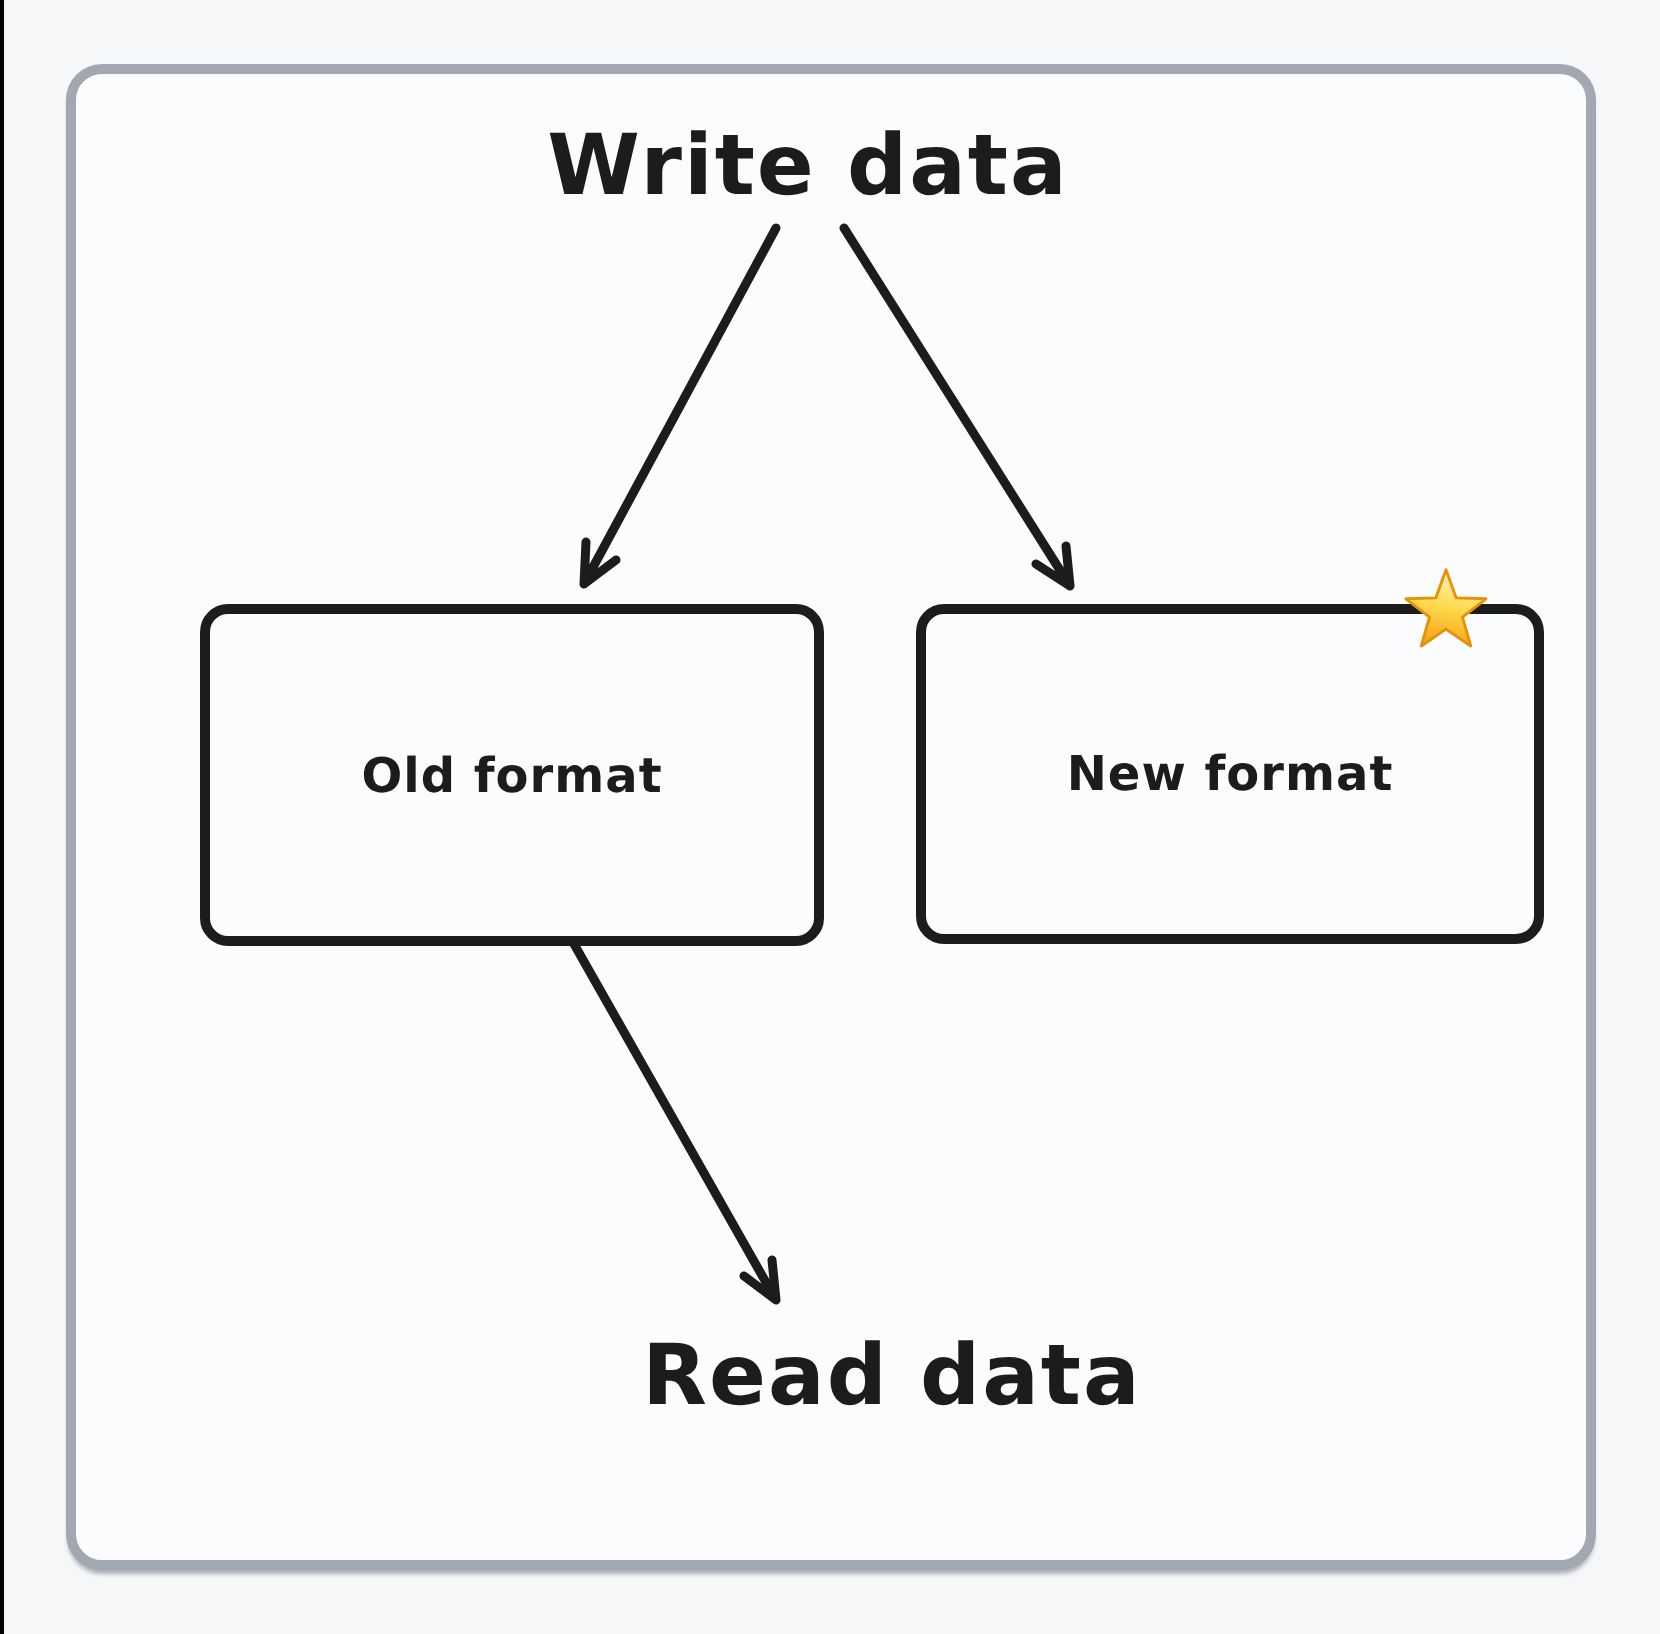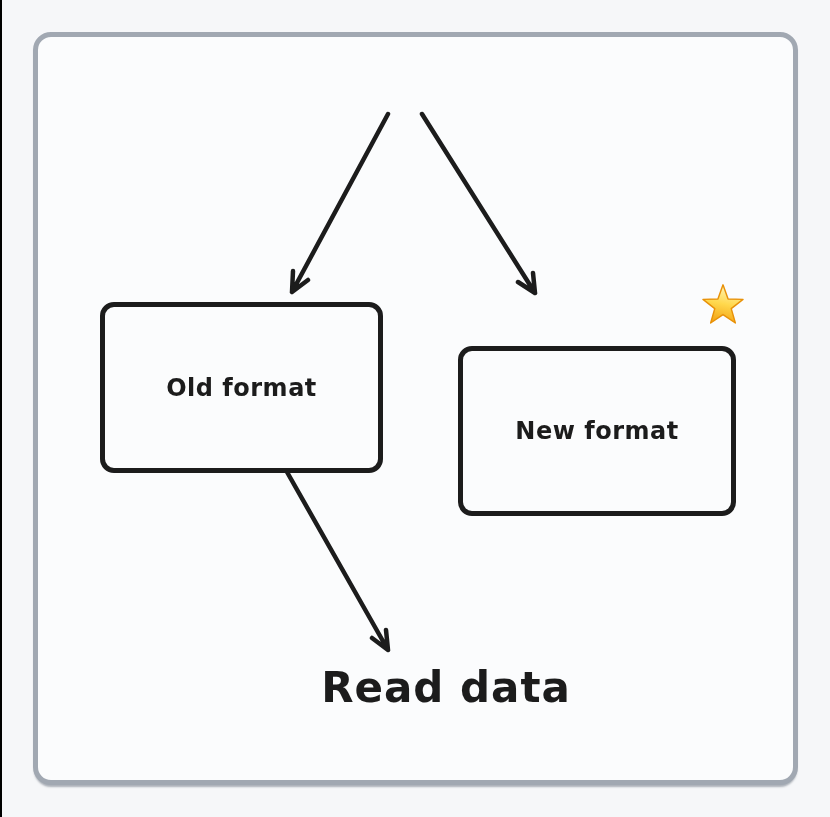--- a/index.html
+++ b/index.html
@@ -60,25 +60,25 @@
     box-sizing: border-box;
     border: 5px solid #1c1c1c;
     border-radius: 14px;
     background: transparent;
     display: flex;
     align-items: center;
     justify-content: center;
   }
   .node-old {
     left: 100px; top: 302px;
-    width: 283px; height: 171px;
+    width: 312px; height: 171px;
   }
   .node-new {
     left: 458px; top: 302px;
-    width: 278px; height: 170px; margin-top: 44px;
+    width: 314px; height: 170px;
   }
   .node-label {
     font-size: 24px;
     font-weight: 700;
     letter-spacing: 0.5px;
     white-space: nowrap;
     color: #1c1c1c;
   }
   .arrows-layer {
     position: absolute;
@@ -94,20 +94,21 @@
 </style>
 </head>
 <body>
 
 <div class="canvas">
 
   <div class="left-edge-line"></div>
 
   <div class="panel"></div>
 
+  <div class="diagram-title">Write data</div>
 
   <svg class="arrows-layer" viewBox="0 0 830 817" xmlns="http://www.w3.org/2000/svg">
     <g fill="none" stroke="#1c1c1c" stroke-width="4.5" stroke-linecap="round" stroke-linejoin="round">
       <path d="M388,114 L292,292 M308,280 L292,292 L293,271"></path>
       <path d="M422,114 L535,293 M533,273 L535,293 L518,282"></path>
       <path d="M287,472 L388,650 M386,630 L388,650 L372,638"></path>
     </g>
   </svg>
 
   <div class="node node-old">

